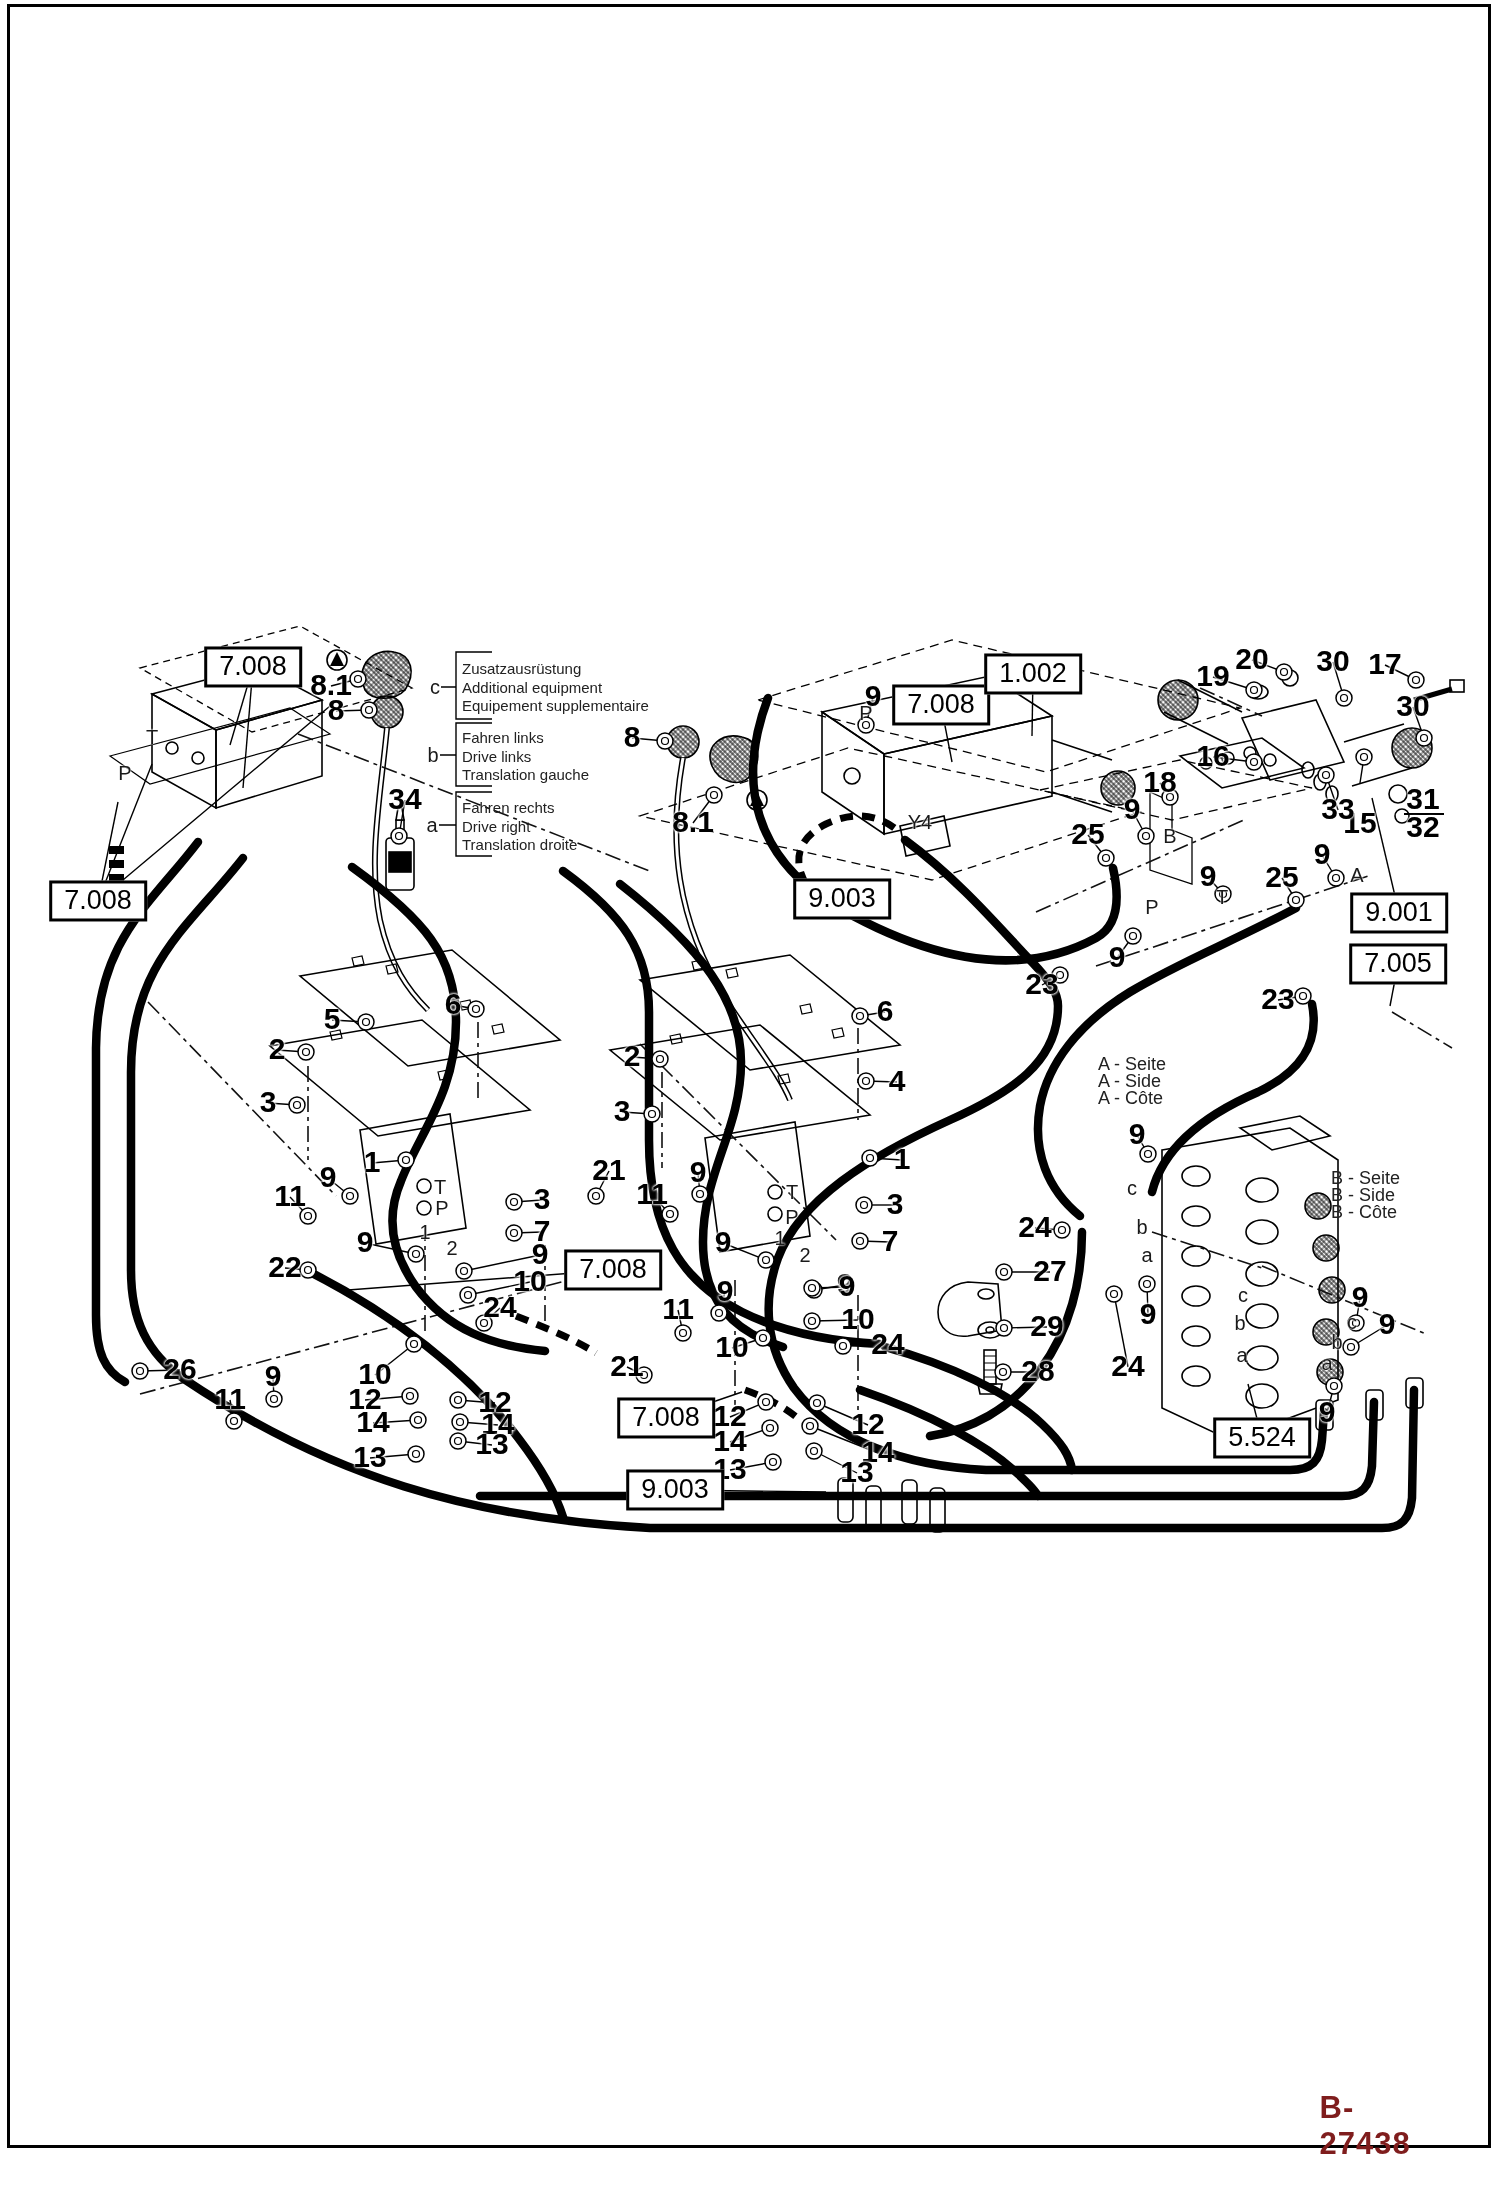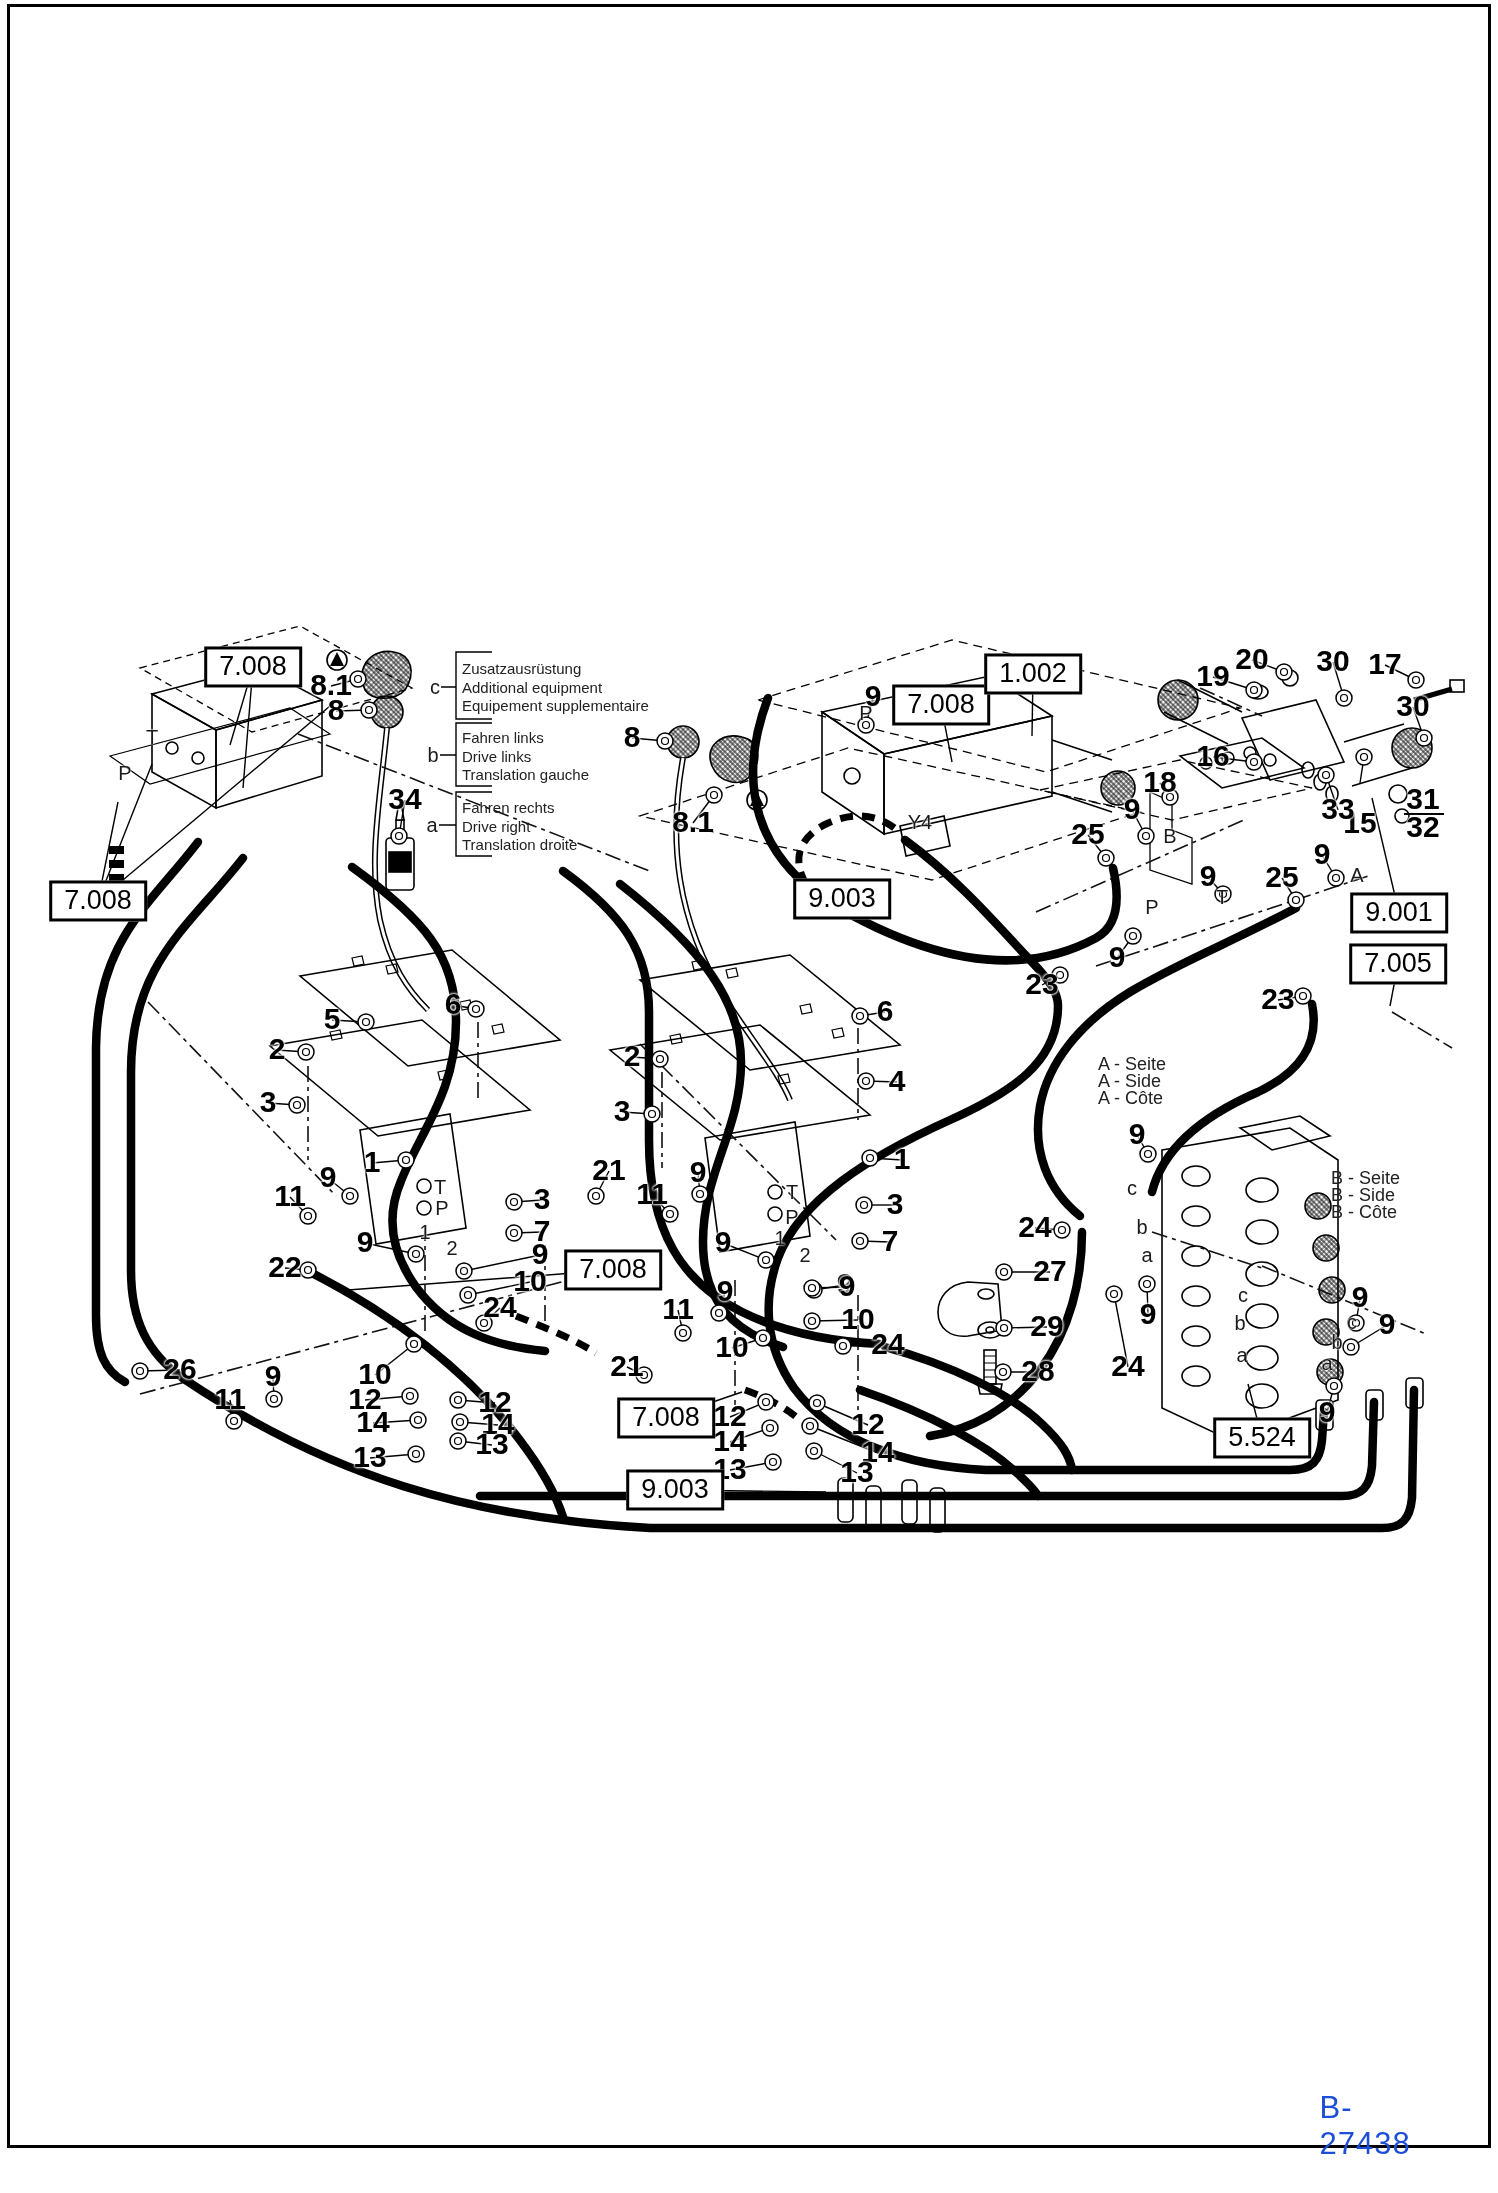--- a/index.html
+++ b/index.html
@@ -9,21 +9,21 @@
   .lyr{position:absolute;left:0;top:0;width:1498px;height:2193px;pointer-events:none;}
   .pn{position:absolute;transform:translate(-50%,-52%);font-size:30px;font-weight:600;color:#000;white-space:nowrap;
       text-shadow:0 0 3px #fff,0 0 3px #fff,0 0 2px #fff;line-height:1;}
   .sm{font-size:17px;font-weight:500;}
   .rb{position:absolute;transform:translate(-50%,-50%);border:3px solid #000;background:#fff;color:#000;
       font-size:27px;font-weight:500;padding:2px 12px;line-height:1.15;white-space:nowrap;}
   .lt{position:absolute;transform:translate(-50%,-52%);font-size:20px;color:#1a1a1a;white-space:nowrap;
       text-shadow:0 0 2px #fff,0 0 2px #fff;line-height:1;}
   .legend{position:absolute;color:#222;font-size:15px;line-height:18.6px;white-space:nowrap;}
   .note{position:absolute;color:#222;font-size:18px;line-height:17px;white-space:nowrap;}
-  .dwg{position:absolute;font-size:31px;font-weight:400;color:#1d4ed8;transform:translate(-50%,-50%);letter-spacing:1px;}
+  .dwg{position:absolute;font-size:31px;font-weight:700;color:#7f1d1d;transform:translate(-50%,-50%);letter-spacing:1px;}
 </style>
 </head>
 <body>
 
 <div class="page">
   <div class="frame"></div>
 
   <svg class="art" viewBox="0 0 1498 2193">
     <defs>
       <pattern id="ht" width="7" height="7" patternUnits="userSpaceOnUse" patternTransform="rotate(45)">

